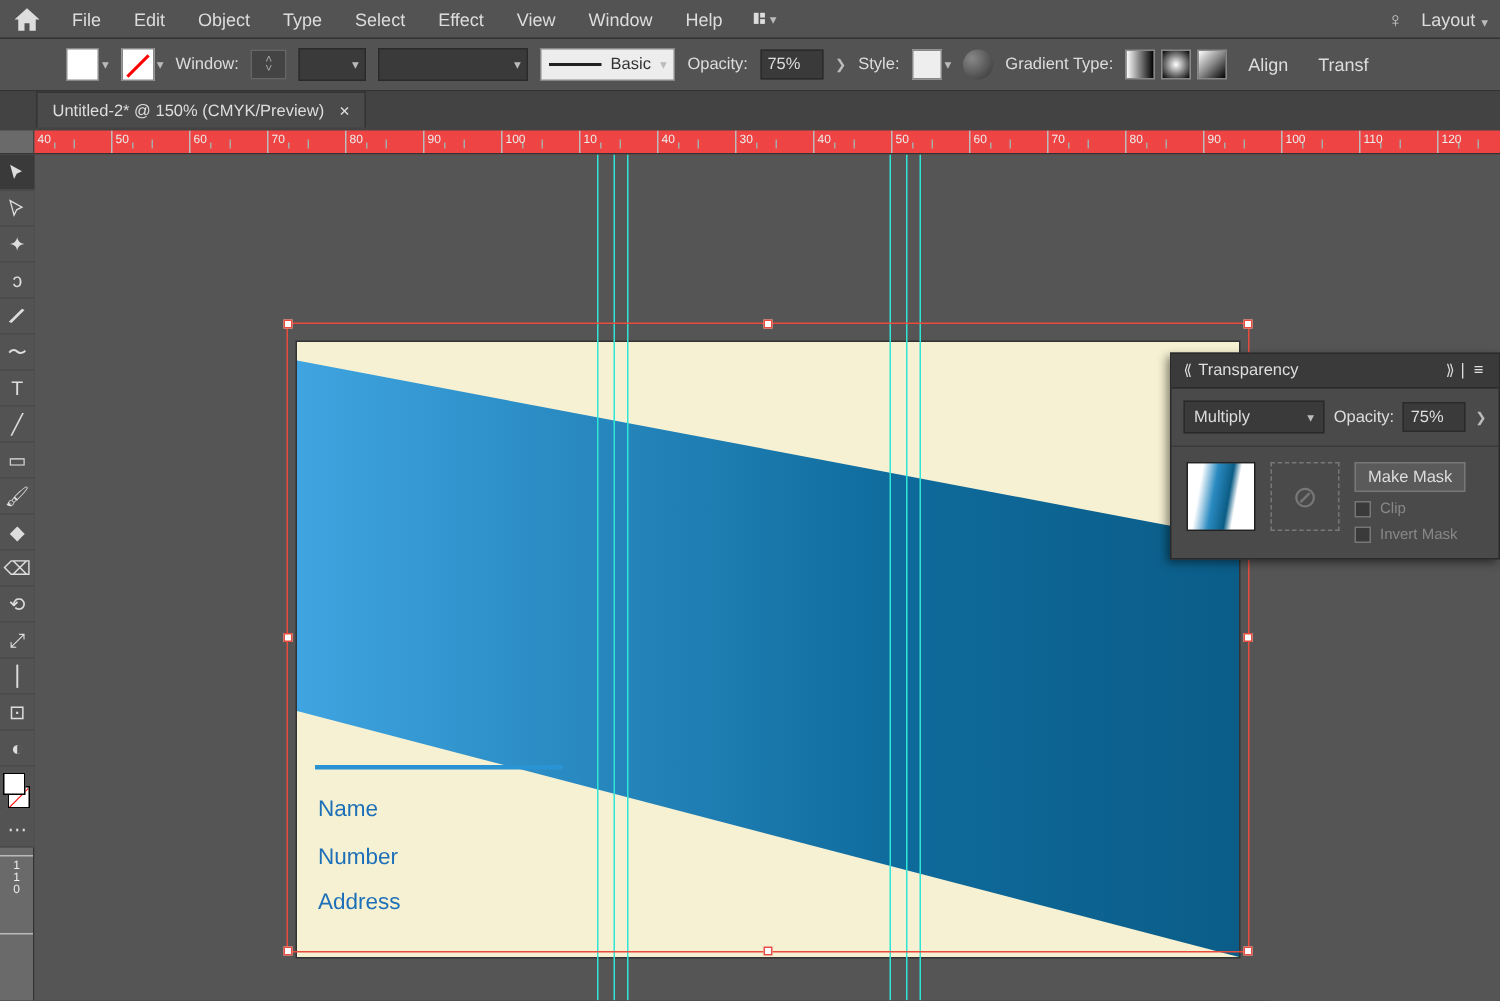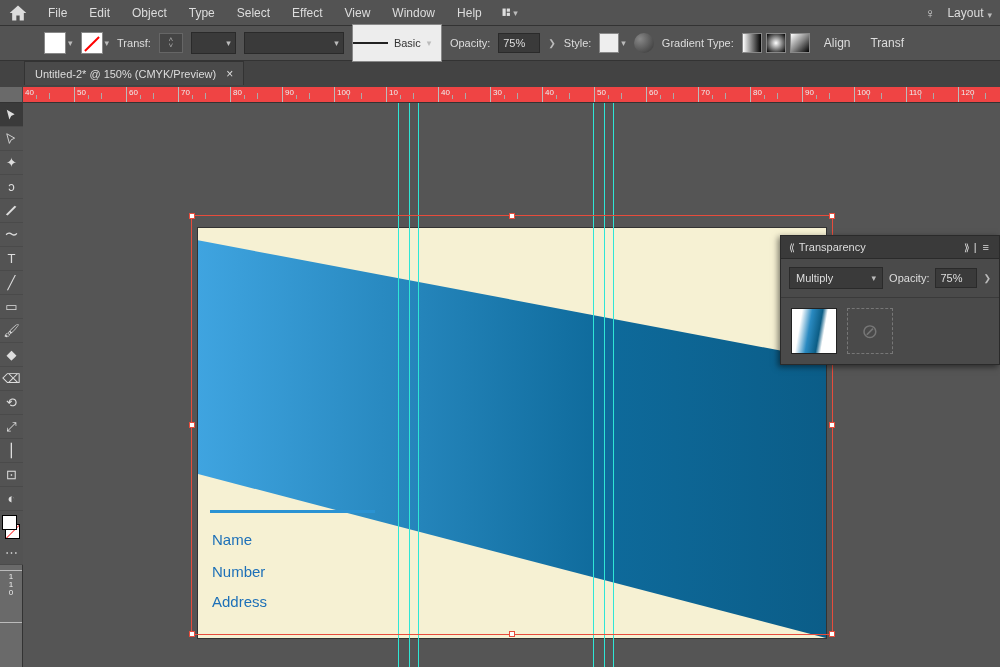--- a/index.html
+++ b/index.html
@@ -20,21 +20,21 @@
 .swatch-wrap { display: flex; align-items: center; gap: 2px; }
 .chev { color: #bbb; font-size: 9px; }
 .no-fill { width: 22px; height: 22px; background: #fff; border: 1px solid #888; position: relative; }
 .no-fill::after { content: ''; position: absolute; left: 0; right: 0; top: 50%; height: 2px; background: red; transform: rotate(-45deg); }
 .stroke-label { color: #ddd; }
 .stroke-spin { width: 24px; height: 20px; background: #444; border: 1px solid #666; display: flex; flex-direction: column; justify-content: center; align-items: center; }
 .stroke-spin span { display: block; line-height: 6px; font-size: 8px; color: #aaa; }
 .dropdown-box { height: 22px; background: #3a3a3a; border: 1px solid #2a2a2a; display: flex; align-items: center; justify-content: flex-end; padding: 0 4px; color: #aaa; }
 .dropdown-box.w1 { width: 45px; }
 .dropdown-box.w2 { width: 100px; }
-.basic-style { width: 90px; height: 38px; background: #ededed; color: #333; display: flex; align-items: center; justify-content: flex-start; gap: 6px; font-size: 11px; border: 1px solid #888; }
+.basic-style { width: 90px; height: 22px; background: #ededed; color: #333; display: flex; align-items: center; justify-content: center; gap: 6px; font-size: 11px; border: 1px solid #888; }
 .basic-style .line { width: 35px; height: 2px; background: #222; }
 .opacity-label { color: #ddd; }
 .opacity-val { width: 42px; height: 20px; background: #3a3a3a; border: 1px solid #2a2a2a; color: #ddd; padding: 0 4px; display: flex; align-items: center; font-size: 11px; }
 .style-sw { width: 20px; height: 20px; background: #eee; border: 1px solid #888; }
 .circle-icon { width: 20px; height: 20px; border-radius: 50%; background: radial-gradient(circle at 30% 30%, #888, #333); }
 .grad-swatches { display: flex; gap: 4px; }
 .grad-swatch { width: 20px; height: 20px; border: 1px solid #888; }
 .grad-swatch.linear { background: linear-gradient(to right, #fff, #000); }
 .grad-swatch.radial { background: radial-gradient(circle, #fff, #000); }
 .grad-swatch.free { background: linear-gradient(135deg, #fff, #888, #000); }
@@ -151,21 +151,21 @@
 
 <div class="optionsbar">
   <div class="swatch-wrap">
       <div class="color-swatch"></div>
       <span class="chev">▾</span>
     </div>
   <div class="swatch-wrap">
       <div class="no-fill"></div>
       <span class="chev">▾</span>
     </div>
-  <span class="stroke-label">Transf:</span>
+  <span class="stroke-label">Window:</span>
   <div class="stroke-spin">
       <span>˄</span>
       <span>˅</span>
     </div>
   <div class="dropdown-box w1">
       <span class="chev">▾</span>
     </div>
   <div class="dropdown-box w2">
       <span class="chev">▾</span>
     </div>
@@ -388,14 +388,25 @@
     <div class="panel-opac">
       <span>75%</span>
     </div>
     <span class="chev">❯</span>
   </div>
   <div class="panel-body">
     <div class="thumb">
         <div class="thumb-inner"></div>
       </div>
     <div class="mask-thumb">⊘</div>
+    <div class="mask-col">
+      <button class="mk-btn">Make Mask</button>
+      <div class="chk-row">
+          <div class="chkbox"></div>
+          <span>Clip</span>
+        </div>
+      <div class="chk-row">
+          <div class="chkbox"></div>
+          <span>Invert Mask</span>
+        </div>
+    </div>
   </div>
 </div>
 
 </body></html>

